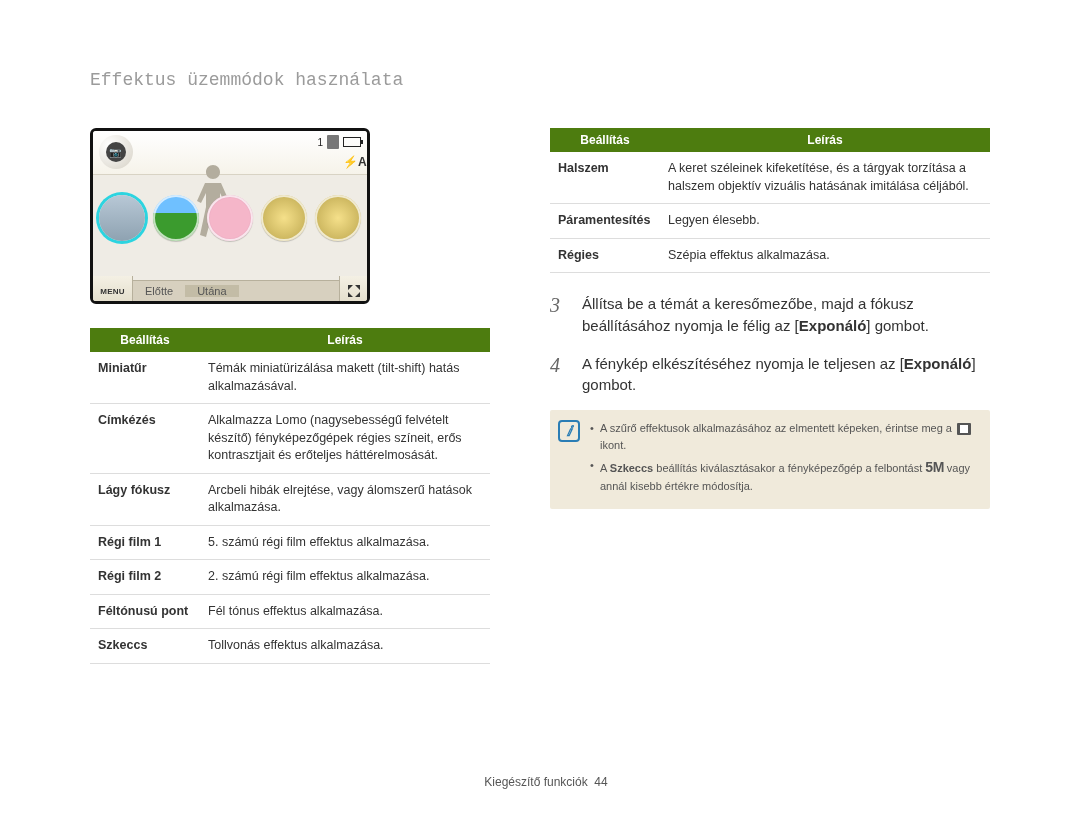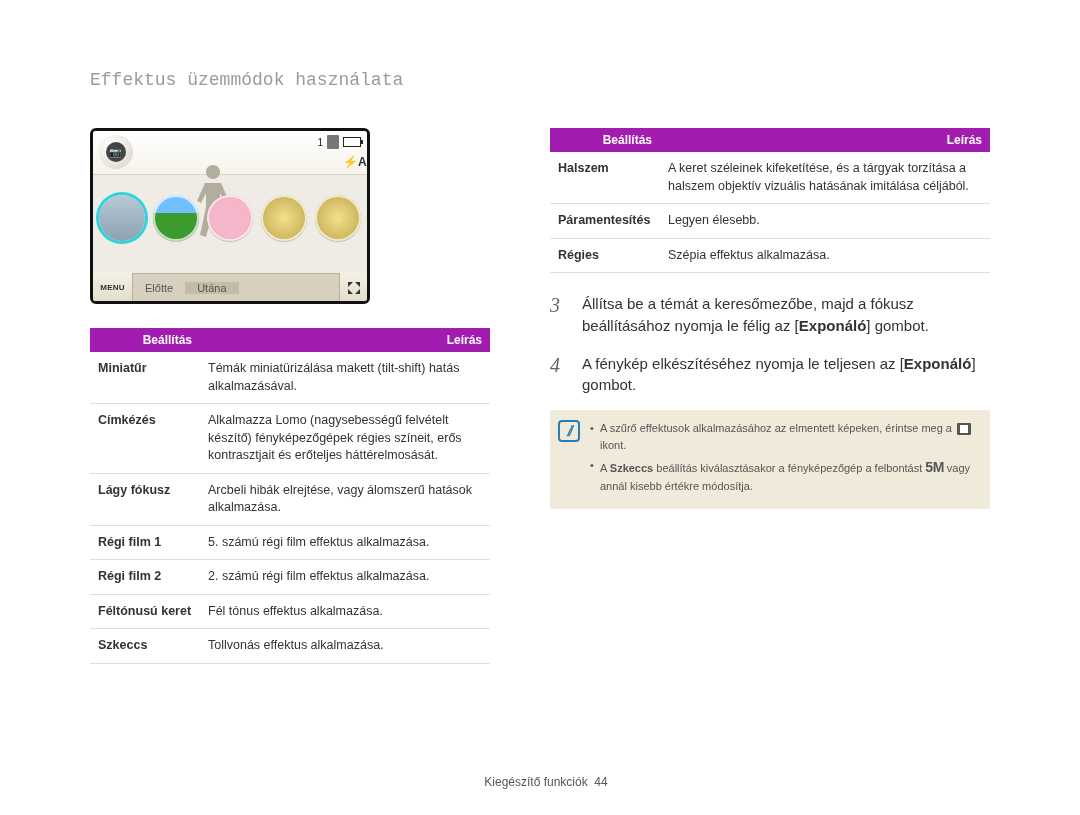--- a/index.html
+++ b/index.html
@@ -79,21 +79,21 @@
   .thumb.sel{box-shadow: 0 0 0 3px #2cd4e0;}
   .thumb:nth-child(2){background:linear-gradient(#6fc0ff 0 40%, #3b9b2e 40% 100%);} 
   .thumb:nth-child(3){background:radial-gradient(circle, #f5b6c9 0 60%, #b36a9a 100%);} 
   .thumb:nth-child(4){background:radial-gradient(circle,#f5e08a,#b8a24a);} 
   .thumb:nth-child(5){background:radial-gradient(circle,#f5e08a,#b8a24a);} 
   .person {
     position:absolute; left:92px; top:30px; width:56px; height:110px; color:#b3ad9e;
     pointer-events:none;
   }
   .lcd-bottom {
-    position:absolute; left:0; right:0; bottom:0; height:28px;
+    position:absolute; left:0; right:0; bottom:0; height:21px;
     background:#d7d0bf;
     display:flex; align-items:center;
     font-size:11px;
     border-top:1px solid #b7b09c;
   }
   .menu-btn {
     width:40px; height:30px; display:flex;align-items:center;justify-content:center;
     background:linear-gradient(#f4f0e4,#e2dcc9);
     border-right:1px solid #b7b09c;
     font-size:8px; font-weight:bold; letter-spacing:.2px;
@@ -109,23 +109,23 @@
   }
 
   
   table.opts {
     width: 100%;
     border-collapse: collapse;
     font-size: 12.5px;
     margin-bottom: 18px;
   }
   table.opts th {
-    background: #a21caf;
+    background: #4d7c0f;
     color:#fff;
-    text-align:right;
+    text-align:center;
     font-weight:bold;
     padding:5px 8px;
     font-size:12px;
   }
   table.opts td {
     padding:8px 8px;
     border-bottom:1px solid #ddd;
     vertical-align: top;
     line-height:1.4;
   }
@@ -260,21 +260,21 @@
           </tr>
         <tr>
             <td>Régi film 1</td>
             <td>5. számú régi film effektus alkalmazása.</td>
           </tr>
         <tr>
             <td>Régi film 2</td>
             <td>2. számú régi film effektus alkalmazása.</td>
           </tr>
         <tr>
-            <td>Féltónusú keret</td>
+            <td>Féltónusú pont</td>
             <td>Fél tónus effektus alkalmazása.</td>
           </tr>
         <tr>
             <td>Szkeccs</td>
             <td>Tollvonás effektus alkalmazása.</td>
           </tr>
       </tbody>
     </table>
   </div>
 

